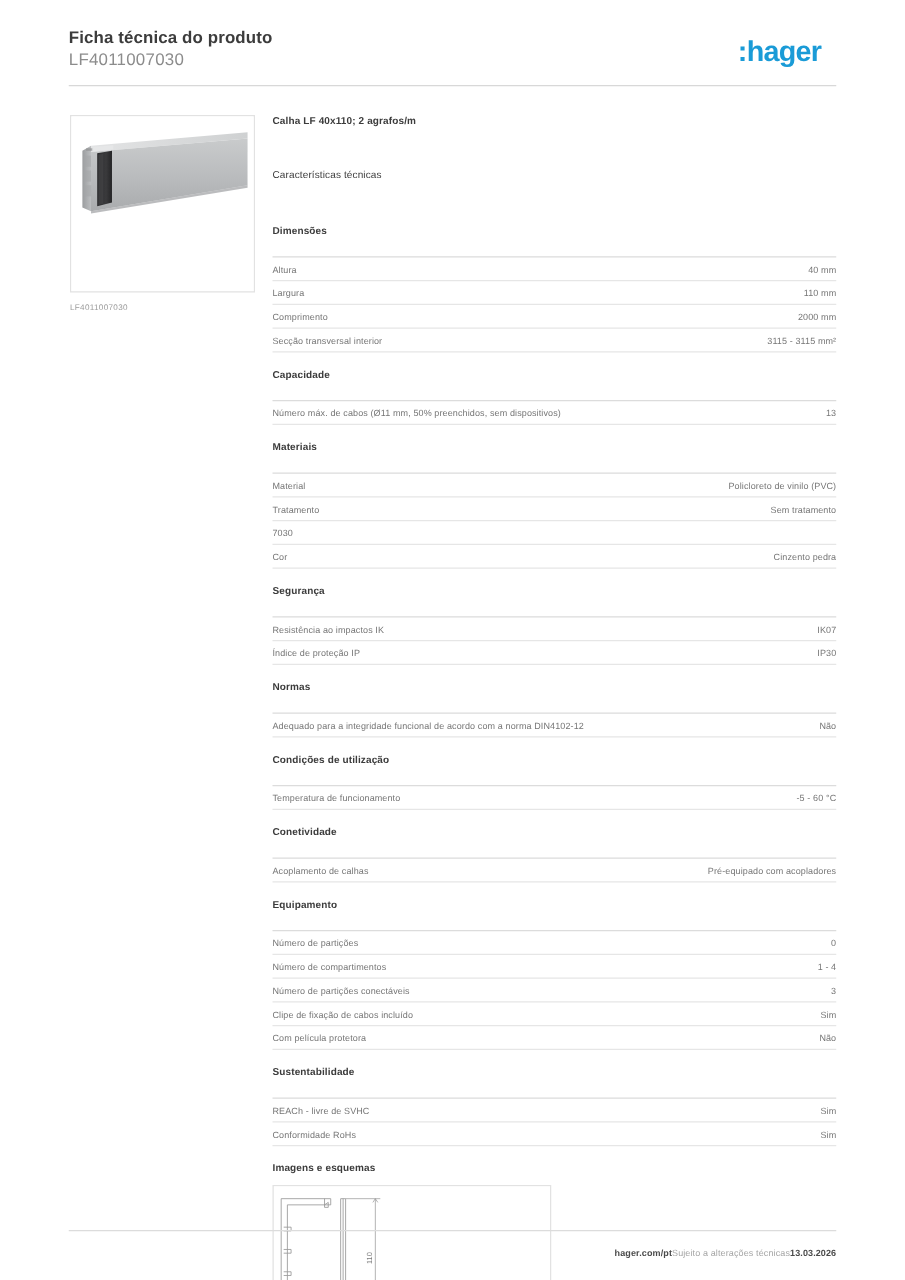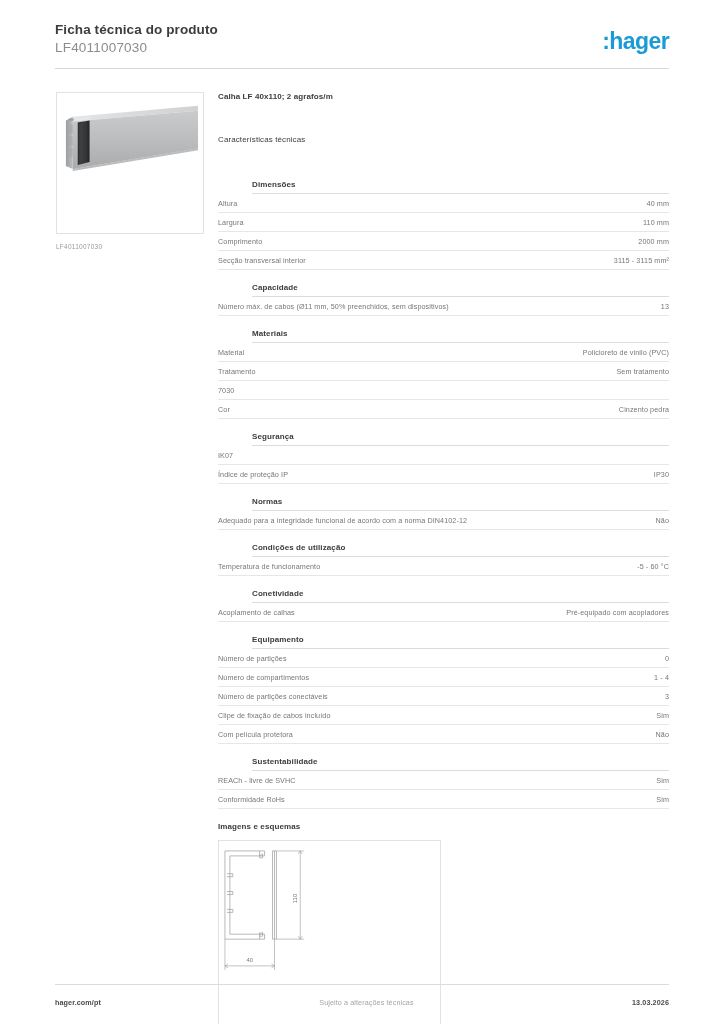--- a/index.html
+++ b/index.html
@@ -35,21 +35,21 @@
   .doc-ref {
     font-size: 13.5px;
     font-weight: normal;
     color: #8c8c8c;
     letter-spacing: 0.2px;
     line-height: 17px;
     margin-top: 1px;
   }
   .logo {
     position: absolute;
-    right: 0;
+    right: 12px;
     top: 6px;
     font-size: 23px;
     font-weight: bold;
     color: #1a9bd7;
     letter-spacing: -0.6px;
     line-height: 26px;
   }
   .header-rule {
     position: absolute;
     left: 55px;
@@ -100,23 +100,22 @@
     color: #3c3c3c;
     letter-spacing: 0.1px;
     margin-bottom: 36px;
   }
   .group { margin-bottom: 13px; }
   .group-head {
     font-size: 8px;
     font-weight: bold;
     color: #3c3c3c;
     letter-spacing: 0.1px;
-    padding-bottom: 4px;
+    padding-bottom: 16px;
     border-bottom: 1px solid #dcdcdc;
-    margin-left: 34px;
   }
   .row {
     display: flex;
     justify-content: space-between;
     align-items: flex-start;
     gap: 14px;
     padding: 4px 0 3px 0;
     border-bottom: 1px solid #e6e6e6;
   }
   .row-label {
@@ -165,21 +164,21 @@
     background: #dcdcdc;
   }
   .footer {
     position: absolute;
     left: 55px;
     top: 995px;
     width: 614px;
     height: 14px;
     display: flex;
     align-items: center;
-    justify-content: space-between;
+    justify-content: flex-end;
   }
   .footer-left {
     font-size: 7.2px;
     font-weight: bold;
     color: #4a4a4a;
     letter-spacing: 0.1px;
   }
   .footer-center {
     font-size: 7.2px;
     color: #a5a5a5;
@@ -295,20 +294,21 @@
             <div class="row-value">7030</div>
           </div>
           <div class="row">
             <div class="row-label">Cor</div>
             <div class="row-value">Cinzento pedra</div>
           </div>
         </div>
         <div class="group">
           <div class="group-head">Segurança</div>
           <div class="row">
+            <div class="row-label">Resistência ao impactos IK</div>
             <div class="row-value">IK07</div>
           </div>
           <div class="row">
             <div class="row-label">Índice de proteção IP</div>
             <div class="row-value">IP30</div>
           </div>
         </div>
         <div class="group">
           <div class="group-head">Normas</div>
           <div class="row wrap">

